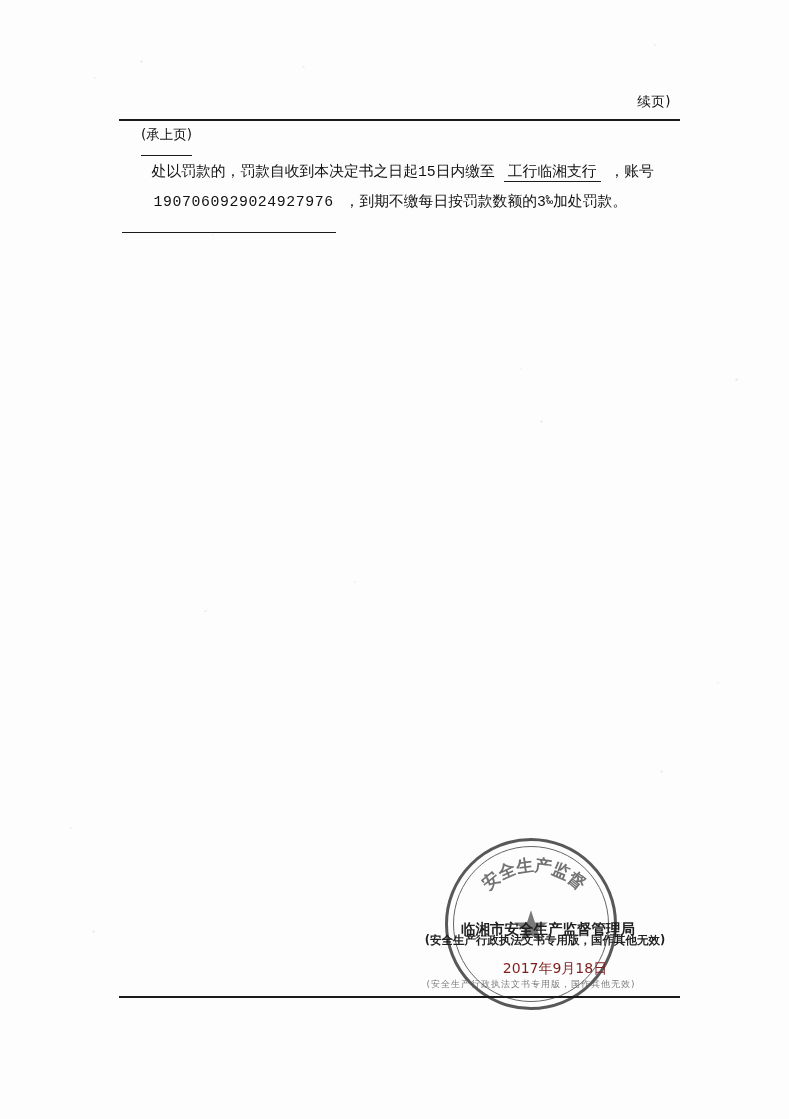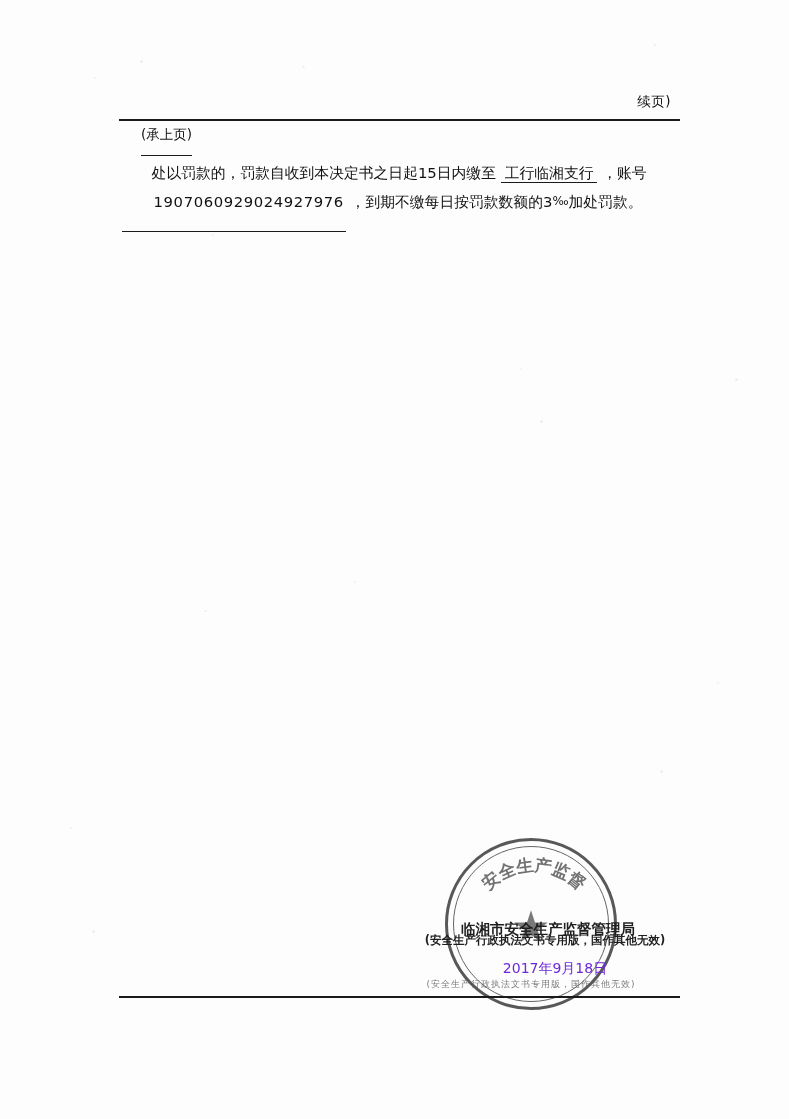--- a/index.html
+++ b/index.html
@@ -70,21 +70,21 @@
     left: 122px;
     top: 158px;
     width: 548px;
     font-size: 14.8px;
     line-height: 29px;
     text-align: justify;
   }
   .para {
     margin: 0 0 2px 0;
   }
-  .indent { text-indent: 2em; }
+  .indent { text-indent: 2em; font-family: Liberation Mono, monospace; }
 
   .fill {
     border-bottom: 1.4px solid #1a1a1a;
     padding: 0 4px 1px 4px;
     white-space: nowrap;
   }
   .fill-acct {
     display: inline-block;
     border-bottom: 1.4px solid #1a1a1a;
     padding: 0 2px 15px 2px;
@@ -172,21 +172,21 @@
     font-weight: bold;
     color: #1f1f1f;
   }
   .seal-date {
     position: absolute;
     left: 35px;
     top: 122px;
     width: 200px;
     text-align: center;
     font-size: 14px;
-    color: #6d28d9;
+    color: #7f1d1d;
   }
 
   
   .bottom-rule {
     position: absolute;
     left: 119px;
     right: 109px;
     top: 996px;
     height: 0;
     border-top: 2px solid #1a1a1a;

